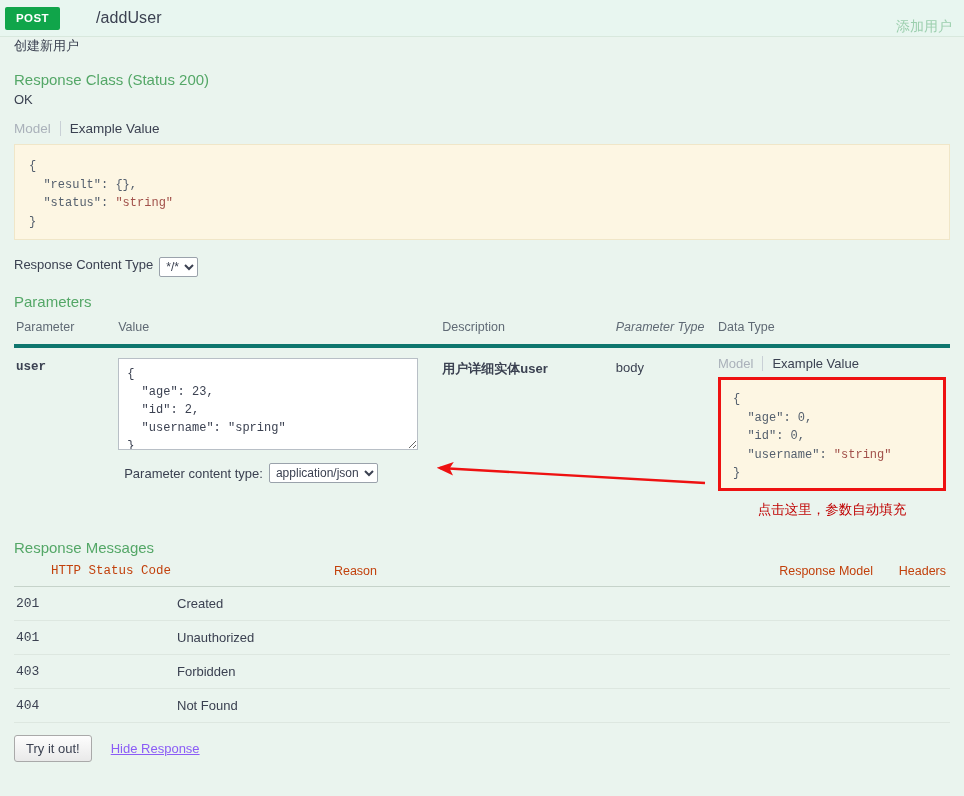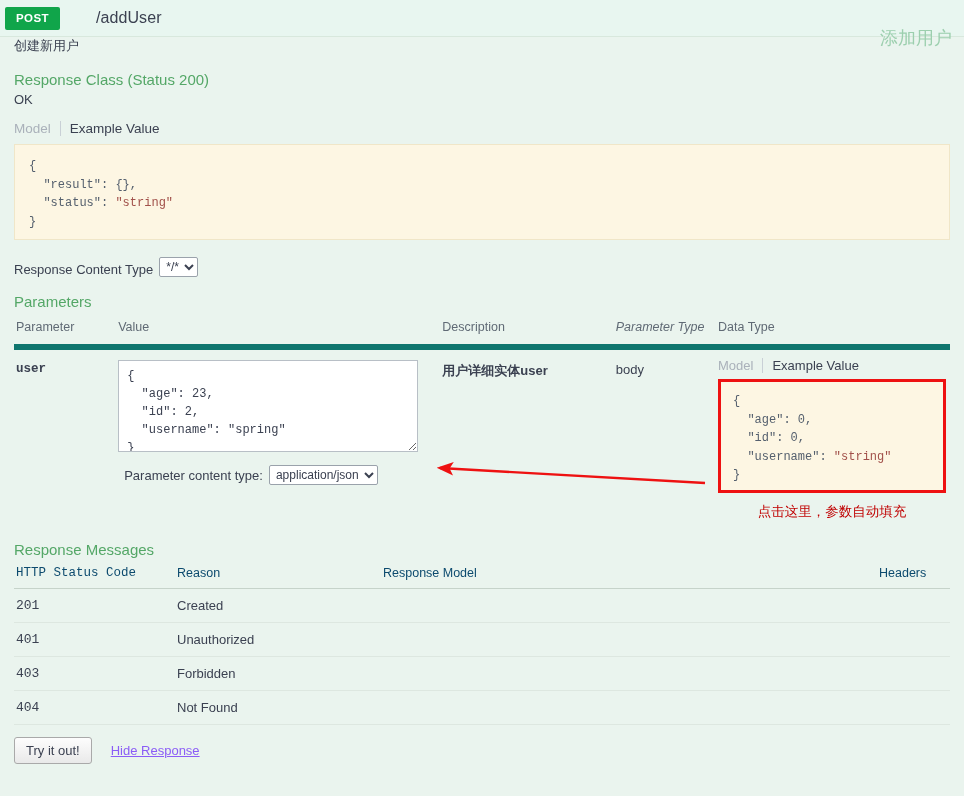--- a/index.html
+++ b/index.html
@@ -40,22 +40,22 @@
   }
   .op-path {
     margin-left: 36px;
     font-size: 16px;
     color: #3b4151;
     letter-spacing: 0.1px;
   }
   .op-summary {
     position: absolute;
     right: 12px;
-    top: 26px;
-    font-size: 18px;
+    top: 18px;
+    font-size: 14px;
     color: #9ccfae;
   }
 
   
   .content {
     padding: 0 14px;
     position: relative;
   }
   h4.section-title {
     color: #54a767;
@@ -100,21 +100,21 @@
   }
   .code-block.response-example {
     height: 70px;
   }
   .str { color: #a1504a; }
 
   
   .content-type-row {
     margin: 17px 0 0 0;
     display: flex;
-    align-items: flex-end;
+    align-items: flex-start;
     font-size: 13px;
   }
   .content-type-row .label { margin-right: 6px; }
   select.mini-select {
     font-family: "Liberation Sans", sans-serif;
     font-size: 12px;
     padding: 1px 2px;
     border: 1px solid #9aa2ab;
     background: #ffffff;
     color: #3b4151;
@@ -127,21 +127,21 @@
     width: 100%;
     border-collapse: collapse;
     margin-top: 8px;
   }
   table.params thead th {
     text-align: left;
     font-weight: normal;
     color: #606a75;
     font-size: 12.5px;
     padding: 2px 4px 10px 2px;
-    border-bottom: 6px solid #0f766e;
+    border-bottom: 4px solid #0f766e;
     vertical-align: bottom;
   }
   table.params td {
     vertical-align: top;
     padding: 10px 4px 4px 2px;
   }
   .col-param   { width: 100px; }
   .col-value   { width: 320px; }
   .col-desc    { width: 178px; }
   .col-ptype   { width: 100px; font-style: italic; }
@@ -218,23 +218,23 @@
   }
   .param-ct-row .label { margin-right: 6px; }
 
   
   table.responses {
     width: 100%;
     border-collapse: collapse;
     margin-top: 6px;
   }
   table.responses thead th {
-    text-align: left;
+    text-align: right;
     font-weight: normal;
-    color: #0c4a6e;
+    color: #c2410c;
     font-size: 12.5px;
     padding: 2px 4px 8px 2px;
     border-bottom: 1px solid #c6d3ca;
   }
   table.responses tbody td {
     font-size: 13px;
     color: #3b4151;
     padding: 9px 4px 9px 2px;
     border-bottom: 1px solid #dde7e0;
   }

